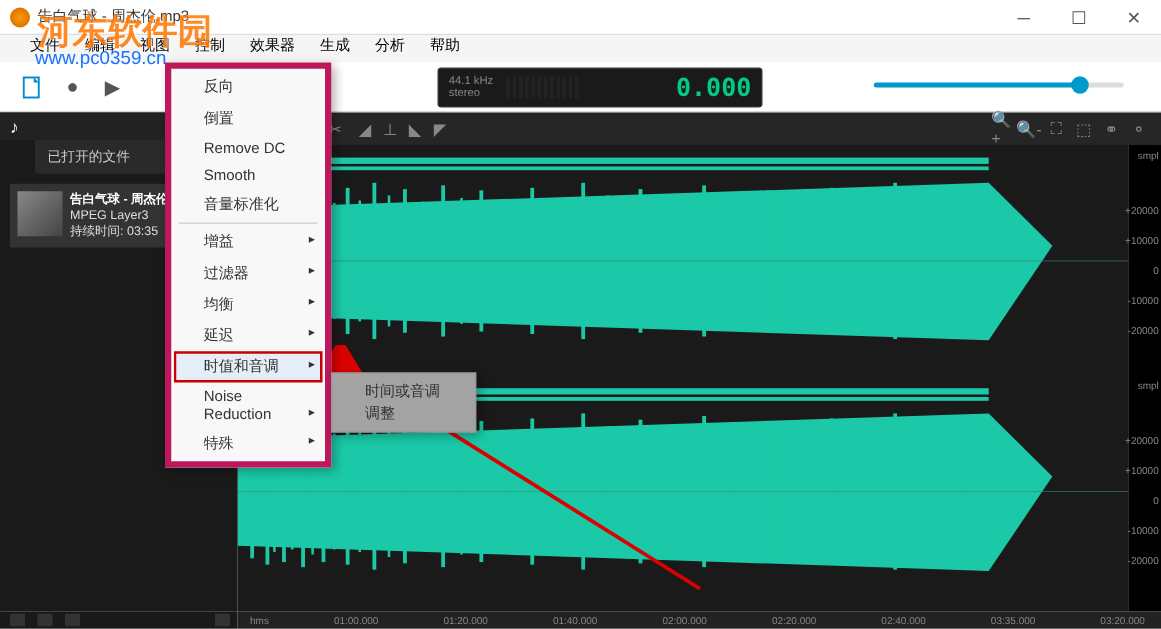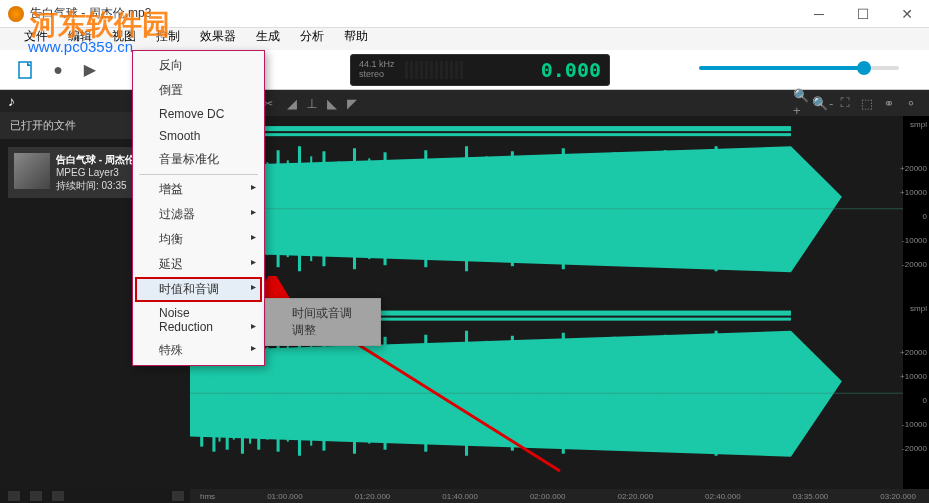--- a/index.html
+++ b/index.html
@@ -23,21 +23,21 @@
 .lcd-left { font-size: 9px; color: #888; line-height: 1.1; }
 .lcd-bars { display: flex; margin-left: 10px; gap: 2px; }
 .lcd-bars div { width: 3px; height: 18px; background: #222; }
 .lcd-value { margin-left: auto; font-family: monospace; font-size: 20px; font-weight: bold; color: #0c8; }
 .volume-slider { position: absolute; right: 30px; top: 16px; width: 200px; height: 4px; background: linear-gradient(to right, #0099cc 0%, #0099cc 85%, #ddd 85%); border-radius: 2px; }
 .volume-slider::after { content: ''; position: absolute; right: 28px; top: -5px; width: 14px; height: 14px; background: #0099cc; border-radius: 50%; }
 
 .left-panel { position: absolute; left: 0; top: 90px; width: 190px; bottom: 14px; background: #1a1a1a; }
 .left-tabs { height: 22px; background: #222; display: flex; align-items: center; padding-left: 8px; }
 .music-icon { color: #fff; font-size: 14px; }
-.left-header { padding: 6px 10px; background: #2a2a2a; color: #ccc; font-size: 11px; }
+.left-header { padding: 6px 10px; background: #2a2a2a; color: #ccc; font-size: 11px; margin-left: 28px; }
 .file-item { margin: 8px; padding: 6px; background: #333; display: flex; gap: 6px; }
 .file-thumb { width: 36px; height: 36px; background: linear-gradient(135deg, #888, #444); }
 .file-info { font-size: 10px; color: #ddd; line-height: 1.3; overflow: hidden; }
 .file-name { color: #fff; font-weight: bold; }
 
 .secondary-toolbar { position: absolute; left: 190px; right: 0; top: 90px; height: 26px; background: #262626; display: flex; align-items: center; padding: 0 10px; gap: 8px; }
 .st-grp { display: flex; gap: 4px; }
 .st-icon { width: 16px; height: 16px; color: #888; font-size: 13px; display: inline-flex; align-items: center; justify-content: center; }
 .st-right { margin-left: auto; display: flex; gap: 6px; }
 
@@ -46,21 +46,21 @@
 
 .ruler-right { position: absolute; right: 0; top: 116px; width: 26px; bottom: 14px; background: #000000; font-size: 8px; color: #888; }
 .ruler-right div { position: absolute; right: 2px; }
 
 .timeline-bottom { position: absolute; left: 190px; right: 0; bottom: 0; height: 14px; background: #222; display: flex; align-items: center; font-size: 8px; color: #888; padding-left: 10px; }
 .timeline-bottom span { margin-right: 52px; }
 
 .status-bar-left { position: absolute; left: 0; bottom: 0; width: 190px; height: 14px; background: #191919; display: flex; align-items: center; gap: 10px; padding-left: 8px; }
 .status-bar-left div { width: 12px; height: 10px; background: #333; }
 
-.dropdown-menu { position: absolute; left: 132px; top: 50px; width: 133px; background: #f8f8f8; border: 1px solid #be185d; box-shadow: 3px 3px 8px rgba(0,0,0,0.3); z-index: 200; padding: 2px; }
+.dropdown-menu { position: absolute; left: 132px; top: 50px; width: 133px; background: #f8f8f8; border: 5px solid #be185d; box-shadow: 3px 3px 8px rgba(0,0,0,0.3); z-index: 200; padding: 2px; }
 .menu-item { padding: 4px 24px 4px 24px; font-size: 12px; color: #333; position: relative; cursor: pointer; }
 .menu-item.has-sub::after { content: '▸'; position: absolute; right: 6px; font-size: 10px; }
 .menu-sep { height: 1px; background: #ccc; margin: 2px 4px; }
 .menu-item.highlighted { box-shadow: inset 0 0 0 2px #c00; background: #e5eef7; }
 
 .submenu { position: absolute; left: 265px; top: 278px; width: 116px; background: #a3a3a3; border: 1px solid #999; box-shadow: 3px 3px 8px rgba(0,0,0,0.3); z-index: 201; padding: 2px; margin-top: 20px; }
 
 .red-arrow { position: absolute; z-index: 150; pointer-events: none; }
 </style>
 </head>

